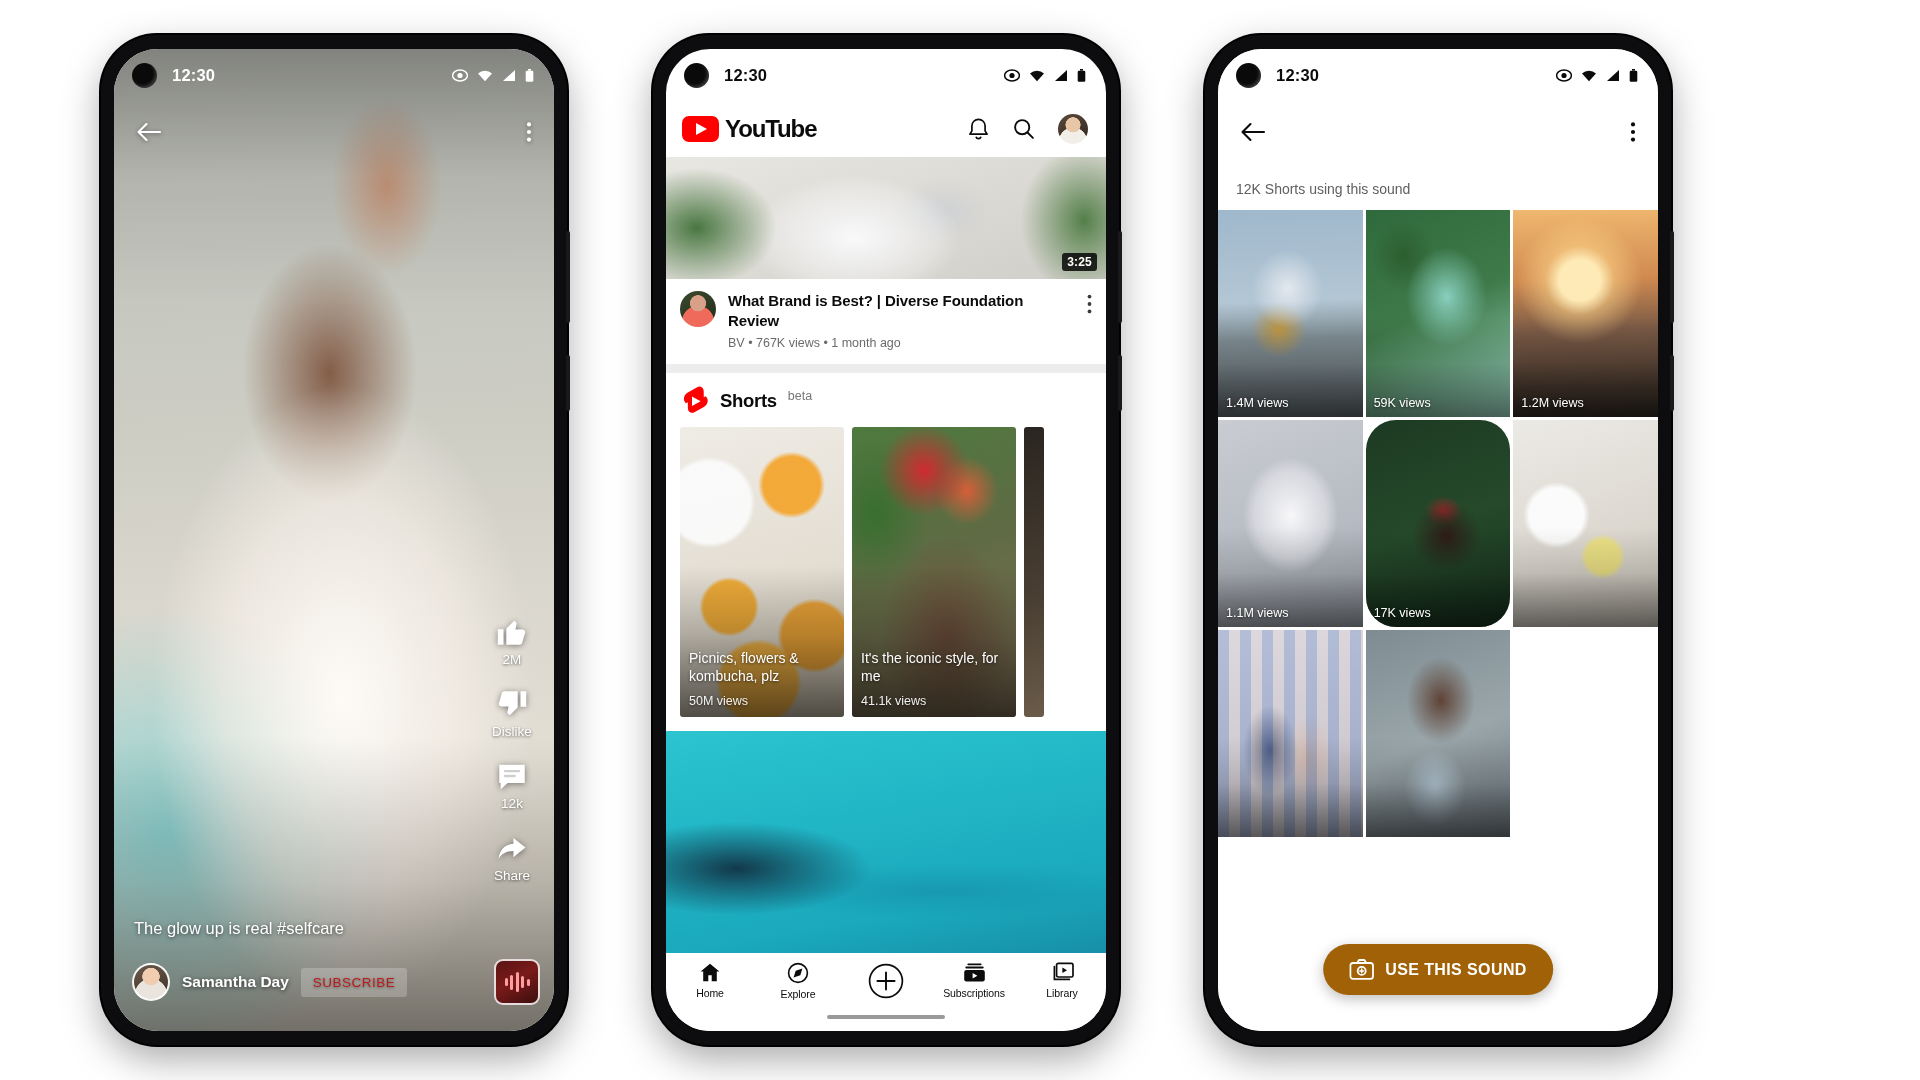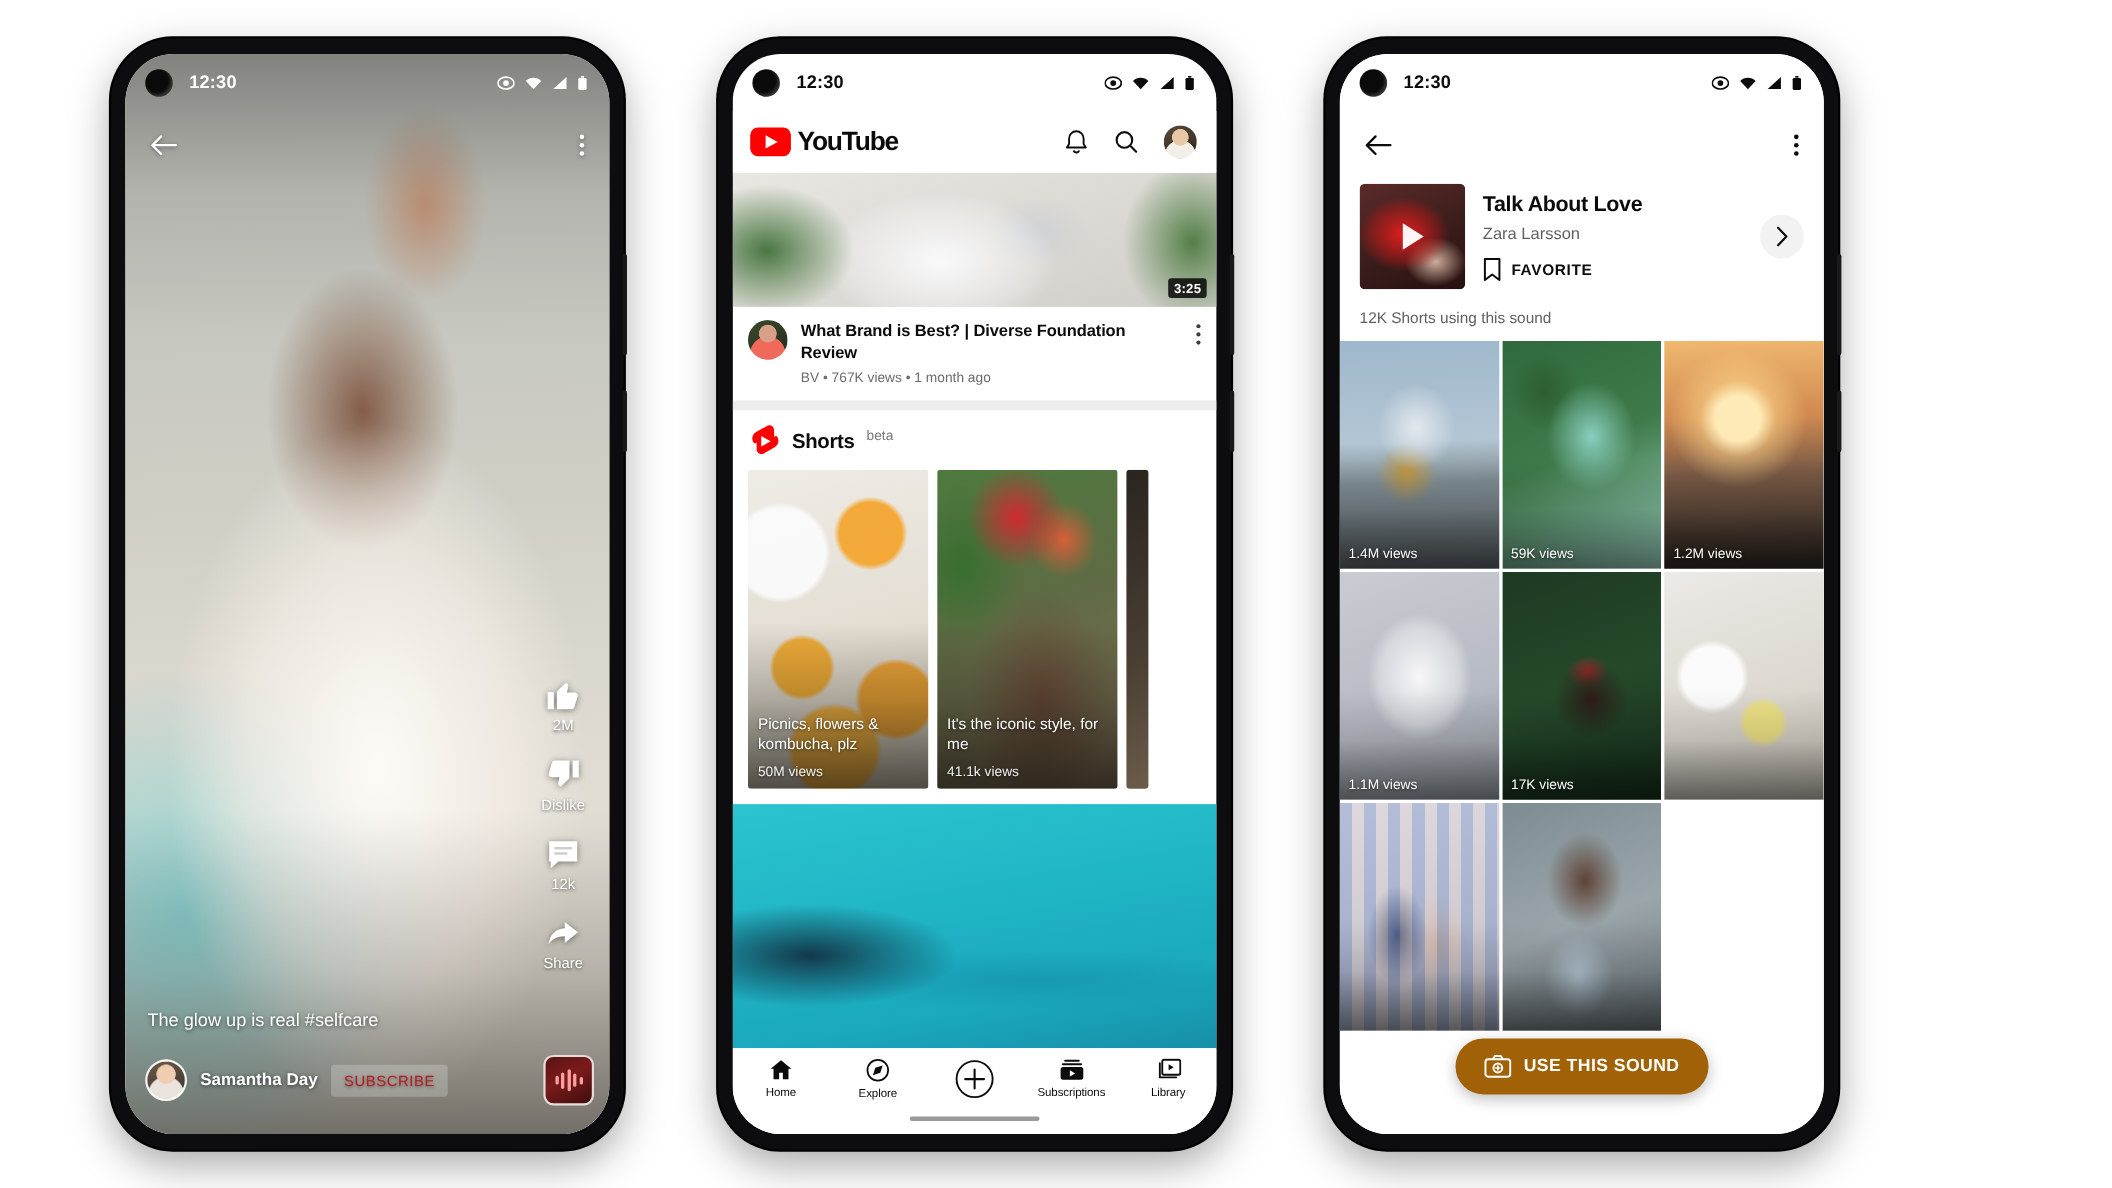--- a/index.html
+++ b/index.html
@@ -349,21 +349,21 @@
       linear-gradient(155deg, #2f6a3c, #3f7a4a 48%, #9fd8c6); }
   .g4 { background:
       radial-gradient(circle at 46% 34%, rgba(255,236,184,.98) 0 13%, rgba(255,216,140,.5) 22%, rgba(255,200,120,0) 40%),
       linear-gradient(178deg, #f0b870 0%, #d08a50 34%, #7a5a46 58%, #2e2822 100%); }
   .g5 { background:
       radial-gradient(ellipse 40% 34% at 50% 46%, rgba(248,248,250,.98) 0%, rgba(238,238,242,.5) 62%, rgba(0,0,0,0) 82%),
       linear-gradient(160deg, #c9ccd2, #b6bac2 58%, #9aa0a8); }
   .g6 { background:
       radial-gradient(ellipse 34% 24% at 56% 56%, rgba(46,26,22,.96) 0%, rgba(46,26,22,0) 70%),
       radial-gradient(ellipse 18% 10% at 54% 44%, rgba(168,38,44,.9) 0%, rgba(168,38,44,0) 72%),
-      linear-gradient(160deg, #1d3a22, #25492a 50%, #16301c); }
+      linear-gradient(160deg, #1d3a22, #25492a 50%, #16301c); border-radius: 30px; }
   .g7 { background:
       radial-gradient(circle at 30% 46%, rgba(252,252,252,.96) 0 18%, rgba(252,252,252,0) 22%),
       radial-gradient(circle at 62% 66%, rgba(238,226,120,.85) 0 10%, rgba(238,226,120,0) 14%),
       linear-gradient(160deg, #eceae6, #dcd8d0 58%, #c6c0b4); }
   .g8 { background:
       repeating-linear-gradient(90deg, rgba(120,140,190,.42) 0 11px, rgba(220,200,200,.36) 11px 22px),
       radial-gradient(ellipse 26% 30% at 36% 58%, rgba(38,52,86,.92) 0%, rgba(38,52,86,0) 72%),
       radial-gradient(ellipse 24% 28% at 62% 62%, rgba(214,180,160,.9) 0%, rgba(214,180,160,0) 74%),
       linear-gradient(170deg, #dfe2ea, #c9ccd6 60%, #b0b4bd); }
   .g9 { background:
@@ -643,40 +643,20 @@
           <svg width="26" height="22" viewBox="0 0 26 22">
               <path d="M10.5 3 2.5 11l8 8M2.8 11H24" stroke="#0b0b0b" stroke-width="2.1" fill="none" stroke-linecap="round" stroke-linejoin="round"></path>
             </svg>
           <svg width="6" height="22" viewBox="0 0 6 22">
               <circle cx="3" cy="3.4" r="2.1" fill="#0b0b0b"></circle>
               <circle cx="3" cy="11" r="2.1" fill="#0b0b0b"></circle>
               <circle cx="3" cy="18.6" r="2.1" fill="#0b0b0b"></circle>
             </svg>
         </div>
 
-        <div class="snd-info">
-          <div class="snd-cover">
-            <div class="playtri"></div>
-          </div>
-          <div class="snd-text">
-            <div class="snd-title">Talk About Love</div>
-            <div class="snd-artist">Zara Larsson</div>
-            <div class="snd-fav">
-              <svg width="17" height="22" viewBox="0 0 17 22">
-                  <path d="M1.9 1.4h13.2v19.2l-6.6-5-6.6 5Z" fill="none" stroke="#0b0b0b" stroke-width="1.8" stroke-linejoin="round"></path>
-                </svg>
-              <div class="snd-fav-label">FAVORITE</div>
-            </div>
-          </div>
-          <div class="snd-chevron">
-            <svg width="13" height="20" viewBox="0 0 13 20">
-                <path d="M2.4 2 10 10l-7.6 8" stroke="#0b0b0b" stroke-width="2" fill="none" stroke-linecap="round" stroke-linejoin="round"></path>
-              </svg>
-          </div>
-        </div>
 
         <div class="snd-count">12K Shorts using this sound</div>
 
         <div class="snd-grid">
           <div class="gcell g2">
               <div class="shade"></div>
               <div class="views">1.4M views</div>
             </div>
           <div class="gcell g3">
               <div class="shade"></div>

